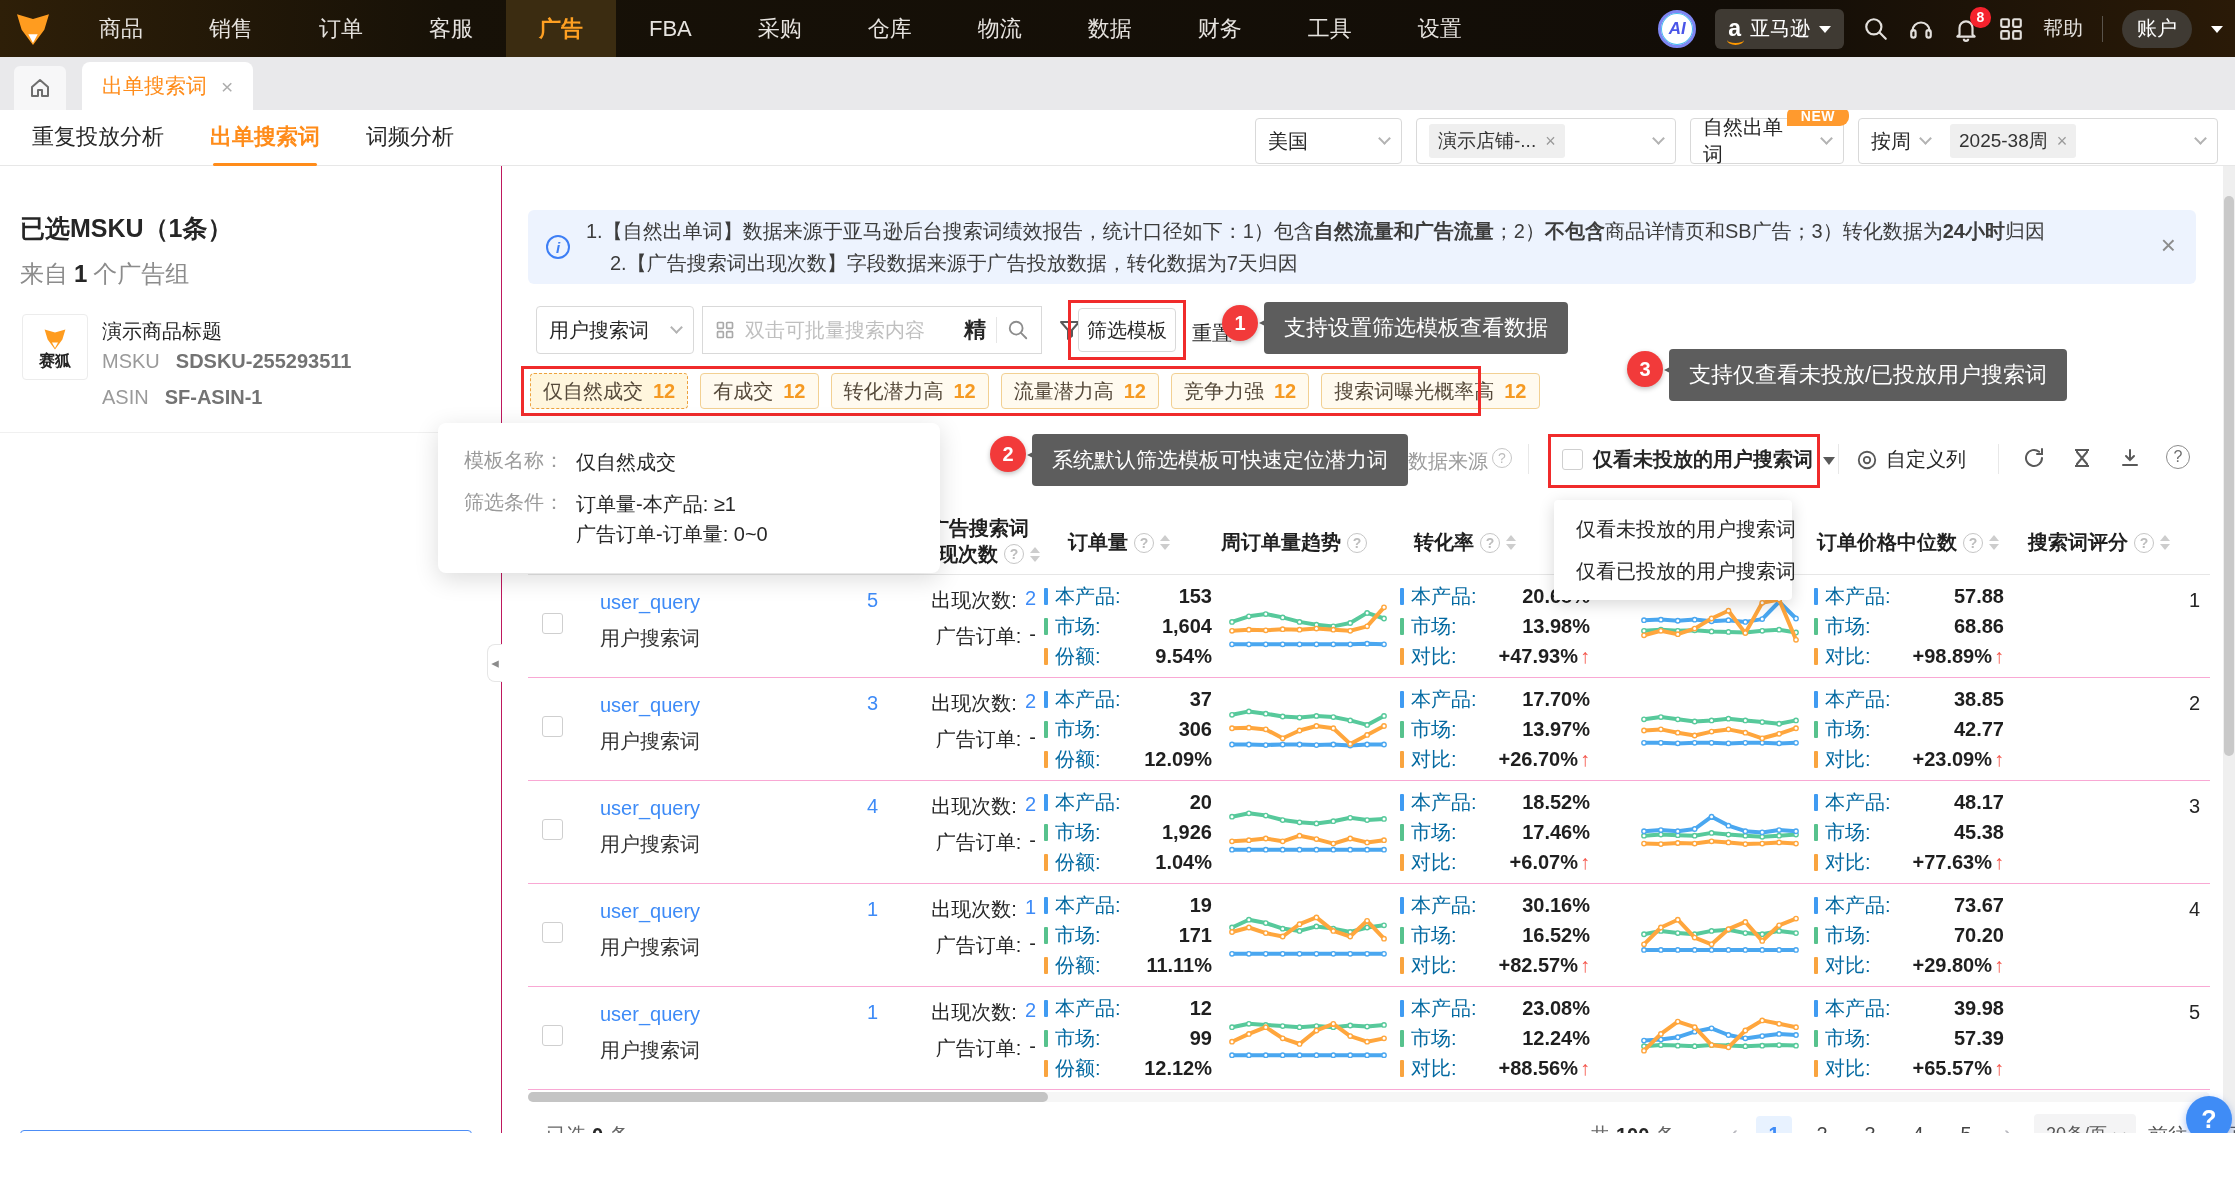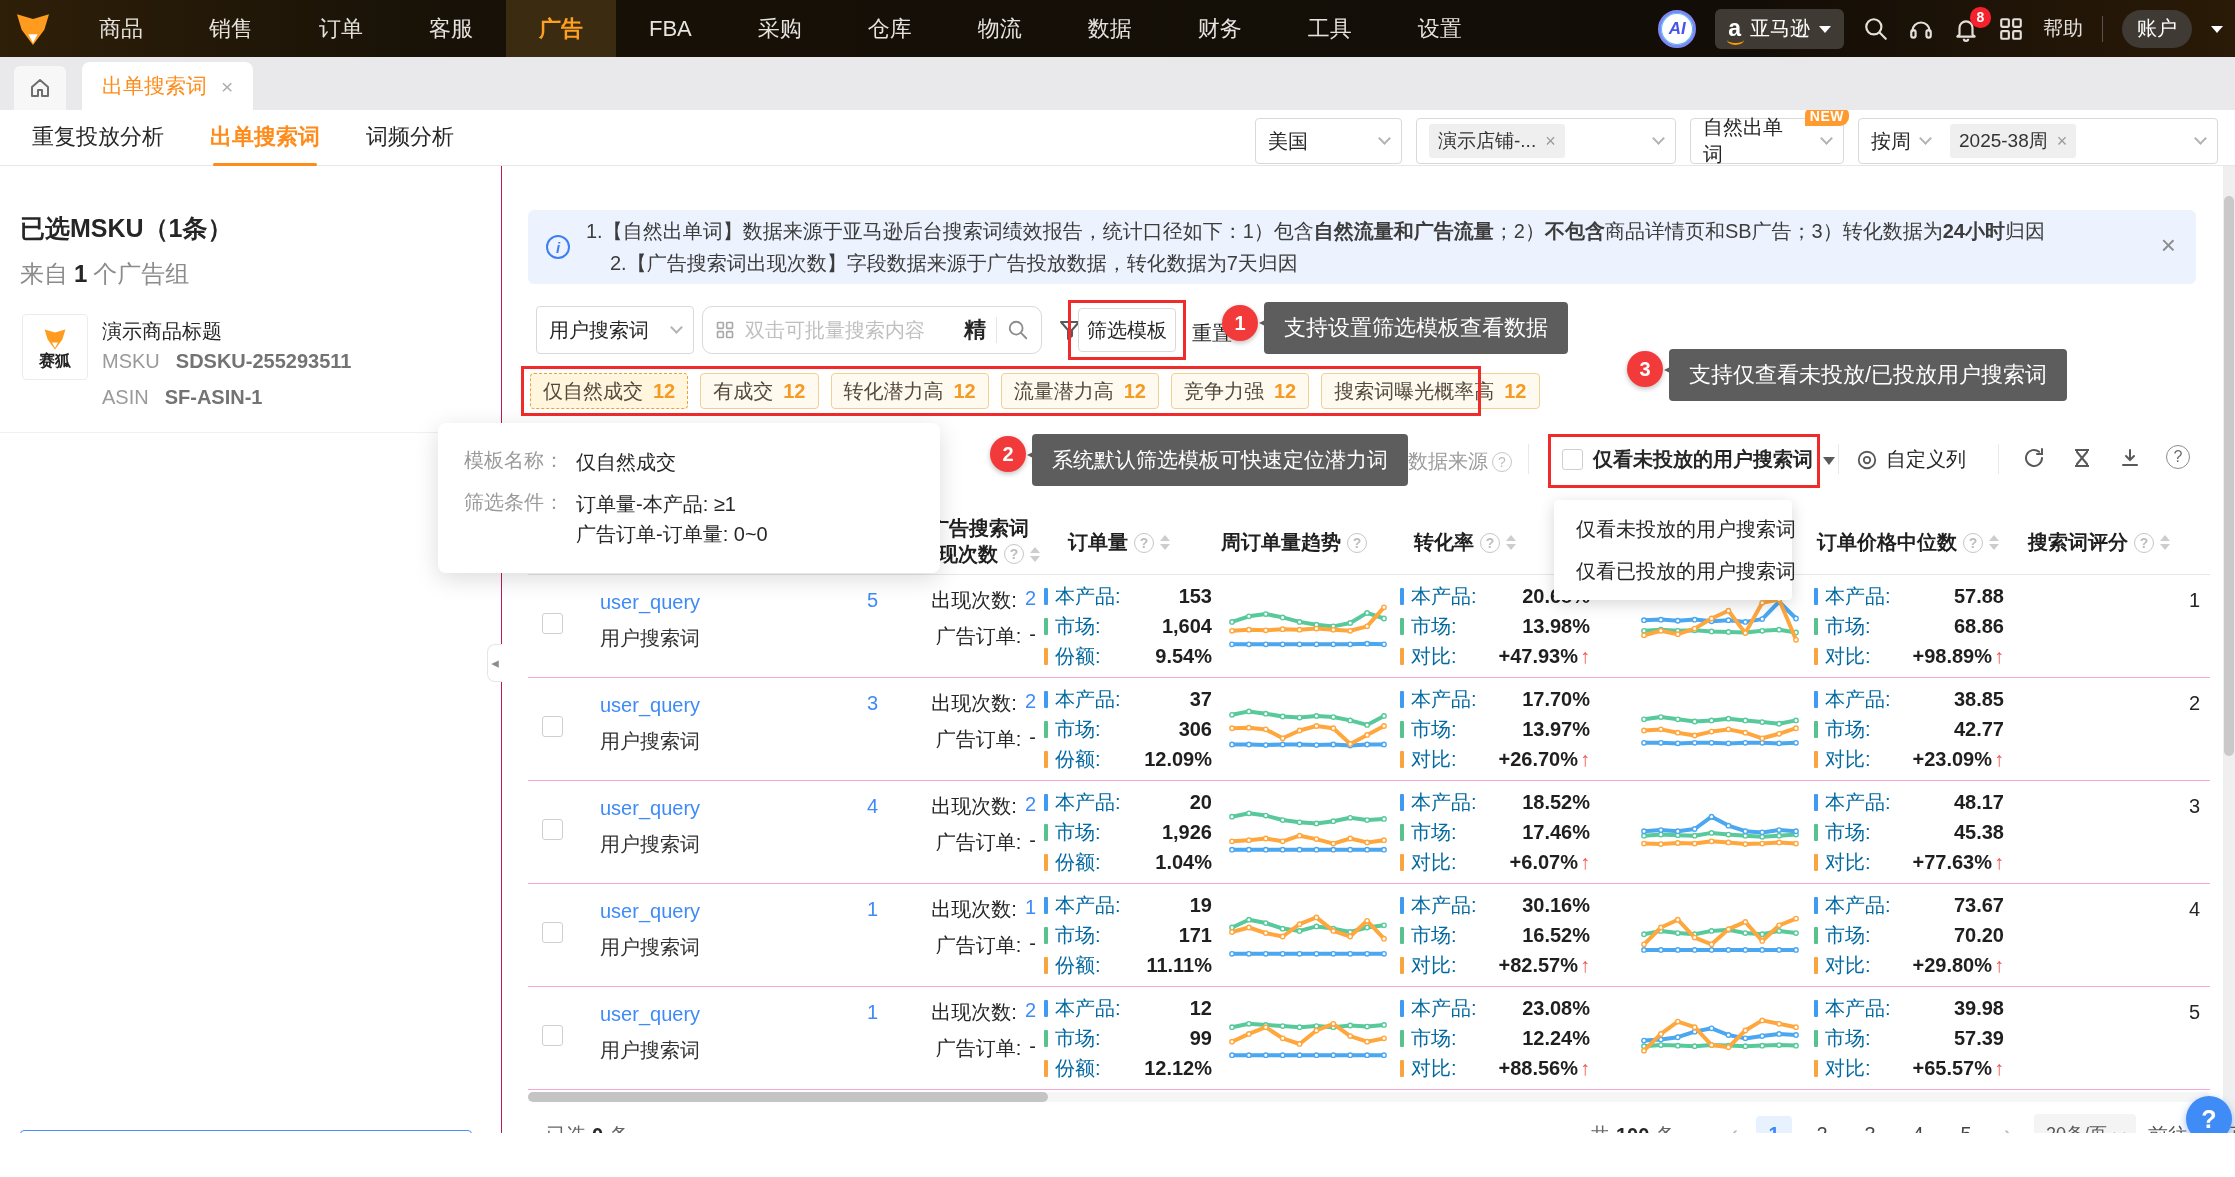--- a/index.html
+++ b/index.html
@@ -40,21 +40,21 @@
   .sub-item.active{color:#ff8c1a;font-weight:bold}
   .sub-item.active::after{content:"";position:absolute;left:12%;right:12%;bottom:0;height:3px;background:#ff8c1a;border-radius:2px}
 
   .filters{position:absolute;right:17px;top:118px;height:46px;display:flex;gap:14px;z-index:8}
   .sel{border:1px solid #d9d9d9;border-radius:4px;background:#fff;display:flex;align-items:center;padding:0 12px;gap:10px;font-size:20px;position:relative;height:46px}
   .chev{width:9px;height:9px;border-right:2px solid #b3b3b3;border-bottom:2px solid #b3b3b3;transform:rotate(45deg);margin-top:-5px;flex-shrink:0}
   .sel .spacer{flex:1}
   .tag{background:#efefef;border-radius:3px;padding:4px 9px;display:flex;gap:9px;align-items:center;font-size:19px;color:#333}
   .tag .x{color:#9a9a9a;font-size:18px;line-height:1}
   .new-badge{position:absolute;top:-13px;right:-6px;background:#ff9a2e;color:#fff;font-size:14px;font-weight:bold;
-    padding:2px 5px;border-radius:9px 9px 9px 0;letter-spacing:.5px}
+    padding:2px 14px;border-radius:9px 9px 9px 0;letter-spacing:.5px}
 
   
   .sidepanel{position:absolute;left:0;top:166px;width:502px;height:1011px;background:#fff;border-right:1px solid #be185d;z-index:5}
   .sp-title{position:absolute;left:20px;top:46px;font-size:25px;font-weight:bold}
   .sp-sub{position:absolute;left:20px;top:92px;font-size:24px;color:#8c8c8c}
   .sp-sub b{color:#262626;margin:0 6px}
   .thumb{position:absolute;left:22px;top:148px;width:66px;height:66px;border:1px solid #ececec;border-radius:4px;
     display:flex;flex-direction:column;align-items:center;justify-content:center;gap:1px}
   .thumb .sf{font-size:16px;font-weight:bold;color:#222;line-height:1}
   .p-title{position:absolute;left:102px;top:152px;font-size:20px;color:#262626}
@@ -69,41 +69,41 @@
 
   
   .banner{position:absolute;left:528px;top:210px;width:1668px;height:74px;background:#edf3fe;border-radius:6px;
     display:flex;flex-direction:column;justify-content:center;gap:5px;padding:0 50px 0 58px;font-size:20px;color:#3c3c3c}
   .banner .iico{position:absolute;left:18px;top:25px;width:24px;height:24px;border:2px solid #3d7ef5;border-radius:50%;
     color:#3d7ef5;font-size:15px;font-weight:bold;display:flex;align-items:center;justify-content:center;font-style:italic}
   .banner .close{position:absolute;right:20px;top:22px;color:#8c8c8c;font-size:26px;line-height:1;cursor:pointer}
 
   
   .sel-search{left:536px;top:306px;width:158px;height:48px}
-  .searchbox{position:absolute;left:702px;top:306px;width:340px;height:48px;border:1px solid #d9d9d9;border-radius:10px;
+  .searchbox{position:absolute;left:702px;top:306px;width:340px;height:48px;border:1px solid #d9d9d9;border-radius:0;
     display:flex;align-items:center;padding:0 12px;gap:10px;background:#fff}
   .ph{color:#bfbfbf;font-size:20px;flex:1;white-space:nowrap;overflow:hidden}
   .exact{font-weight:bold;font-size:22px;color:#262626}
   .vdiv{width:1px;height:26px;background:#e6e6e6}
   .funnel-btn{position:absolute;left:1048px;top:306px;width:44px;height:48px;display:flex;align-items:center;justify-content:center;color:#595959;cursor:pointer}
   .tpl-btn{position:absolute;left:1078px;top:308px;width:98px;height:44px;border:1px solid #d9d9d9;border-radius:4px;background:#fff;
     display:flex;align-items:center;justify-content:center;font-size:20px;color:#262626;cursor:pointer}
   .reset{position:absolute;left:1192px;top:320px;font-size:20px;color:#262626;cursor:pointer}
 
   .redrect{position:absolute;border:3px solid #f02b2b;z-index:20;pointer-events:none}
 
   
   .chips{position:absolute;left:530px;top:373px;display:flex;gap:12px;height:36px;z-index:6}
   .chip{background:#fffaef;border:1px solid #f2d093;border-radius:4px;display:flex;align-items:center;padding:0 12px;gap:10px;
     font-size:20px;color:#55493a;white-space:nowrap;cursor:pointer}
   .chip .cnt{color:#f59a23;font-weight:bold}
   .chip.active{border:1px dashed #eda23e;background:#fff6dd}
 
   
-  .datasrc{position:absolute;left:1408px;top:448px;color:#9b9b9b;font-size:20px;display:flex;align-items:center;gap:4px}
+  .datasrc{position:absolute;left:1408px;top:448px;color:#9b9b9b;font-size:20px;display:flex;align-items:flex-start;gap:4px}
   .tb2div{position:absolute;width:1px;height:30px;background:#e8e8e8;top:444px}
   .cbrow{position:absolute;left:1562px;top:446px;display:flex;align-items:center;gap:10px;z-index:6}
   .cb{width:21px;height:21px;border:1px solid #cfcfcf;border-radius:3px;background:#fff;display:inline-block;flex-shrink:0}
   .cbrow .lbl{font-size:20px;color:#262626;font-weight:bold}
   .smallcaret{width:0;height:0;border:6px solid transparent;border-top:8px solid #595959;margin-top:8px}
   .customcol{position:absolute;left:1856px;top:446px;display:flex;align-items:center;gap:8px;font-size:20px;color:#262626;cursor:pointer}
   .tico{position:absolute;color:#595959;cursor:pointer}
 
   .q{display:inline-flex;width:20px;height:20px;border:1px solid #c6c6c6;border-radius:50%;color:#bdbdbd;font-size:14px;
     align-items:center;justify-content:center;vertical-align:middle;flex-shrink:0}

